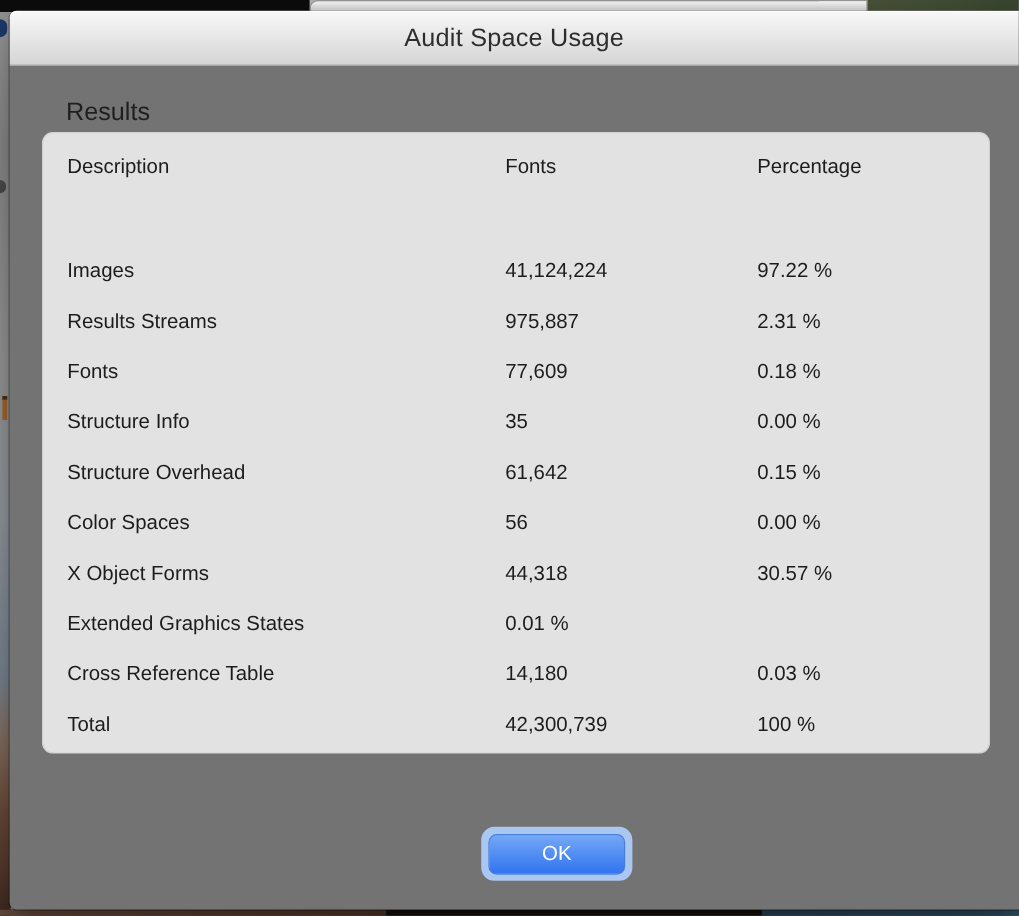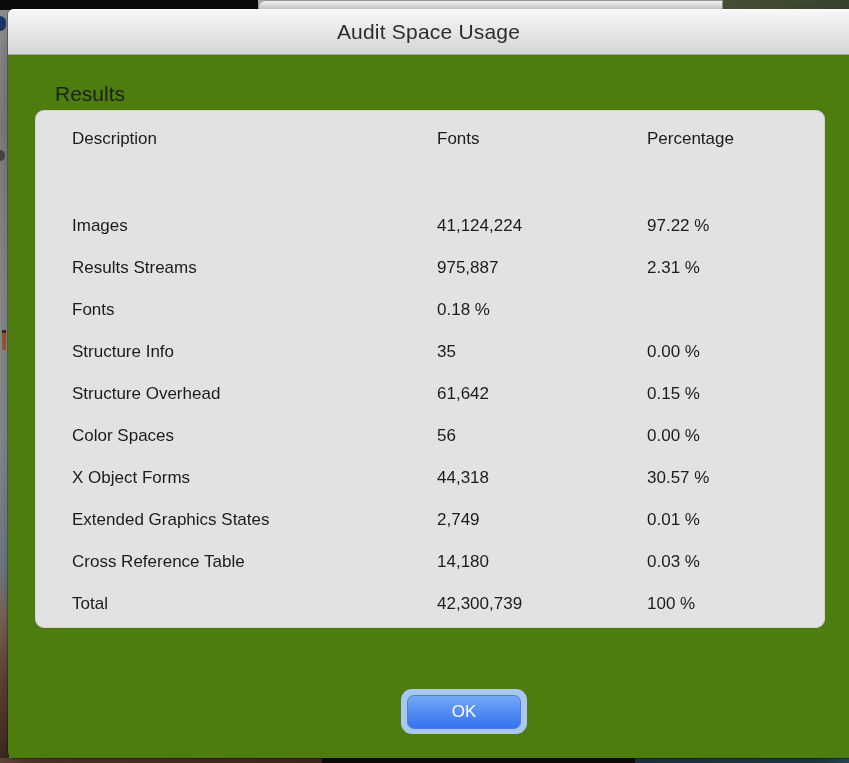--- a/index.html
+++ b/index.html
@@ -30,21 +30,21 @@
   .frag-i { position:absolute; left:2px; top:330px; width:4px; height:17px; background:#b06a2a; border-top:3px solid #4a3318; }
 
   .bg-bottom-strip { position:absolute; left:0; top:758px; width:849px; height:5px; background:#17110d; }
   .seg-brown { position:absolute; left:0;    top:0; width:322px; height:5px; background:linear-gradient(90deg,#6a4d3e,#54392c); }
   .seg-black { position:absolute; left:322px; top:0; width:313px; height:5px; background:#15100b; }
   .seg-teal  { position:absolute; left:635px; top:0; width:214px; height:5px; background:linear-gradient(90deg,#28485c,#2d5166); }
 
   
   .dialog {
     position:absolute; left:8px; top:9px; width:841px; height:749px;
-    background:#4d7c0f;
+    background:#737373;
     border-radius:6px 0 0 6px;
     box-shadow:0 14px 34px rgba(0,0,0,0.45), -1px 0 0 rgba(0,0,0,0.28), 0 1px 0 rgba(0,0,0,0.3);
   }
   .titlebar {
     height:45px;
     background:linear-gradient(#f8f8f8,#d5d5d5);
     border-bottom:1px solid #a6a6a6;
     border-radius:6px 0 0 0;
     box-shadow:inset 0 1px 0 #fdfdfd;
     display:flex; align-items:center; justify-content:center;
@@ -52,21 +52,21 @@
   .title { font-size:21px; font-weight:500; color:#2d2d2d; letter-spacing:0.2px; }
 
   .results-label { position:absolute; left:47px; top:73px; font-size:21px; color:#1f1f1f; }
 
   .results-box {
     position:absolute; left:27px; top:101px; width:790px; height:518px;
     background:#e2e2e2;
     border:1px solid #d2d2d2;
     border-radius:9px;
     box-sizing:border-box;
-    padding:14px 0 0 36px;
+    padding:14px 0 0 20px;
     font-size:17px; color:#1c1c1c;
   }
   .grid-row {
     display:grid;
     grid-template-columns:365px 210px 1fr;
     align-items:center;
     height:42px;
   }
   .header-row { height:28px; margin-bottom:52px; }
   .cell { white-space:nowrap; overflow:hidden; }
@@ -128,20 +128,21 @@
   </div>
 
   <div class="grid-row">
     <div class="cell">Results Streams</div>
     <div class="cell">975,887</div>
     <div class="cell">2.31 %</div>
   </div>
 
   <div class="grid-row">
     <div class="cell">Fonts</div>
+    <div class="cell">77,609</div>
     <div class="cell">0.18 %</div>
   </div>
 
   <div class="grid-row">
     <div class="cell">Structure Info</div>
     <div class="cell">35</div>
     <div class="cell">0.00 %</div>
   </div>
 
   <div class="grid-row">
@@ -157,21 +158,20 @@
   </div>
 
   <div class="grid-row">
     <div class="cell">X Object Forms</div>
     <div class="cell">44,318</div>
     <div class="cell">30.57 %</div>
   </div>
 
   <div class="grid-row">
     <div class="cell">Extended Graphics States</div>
-    <div class="cell">2,749</div>
     <div class="cell">0.01 %</div>
   </div>
 
   <div class="grid-row">
     <div class="cell">Cross Reference Table</div>
     <div class="cell">14,180</div>
     <div class="cell">0.03 %</div>
   </div>
 
   <div class="grid-row">

